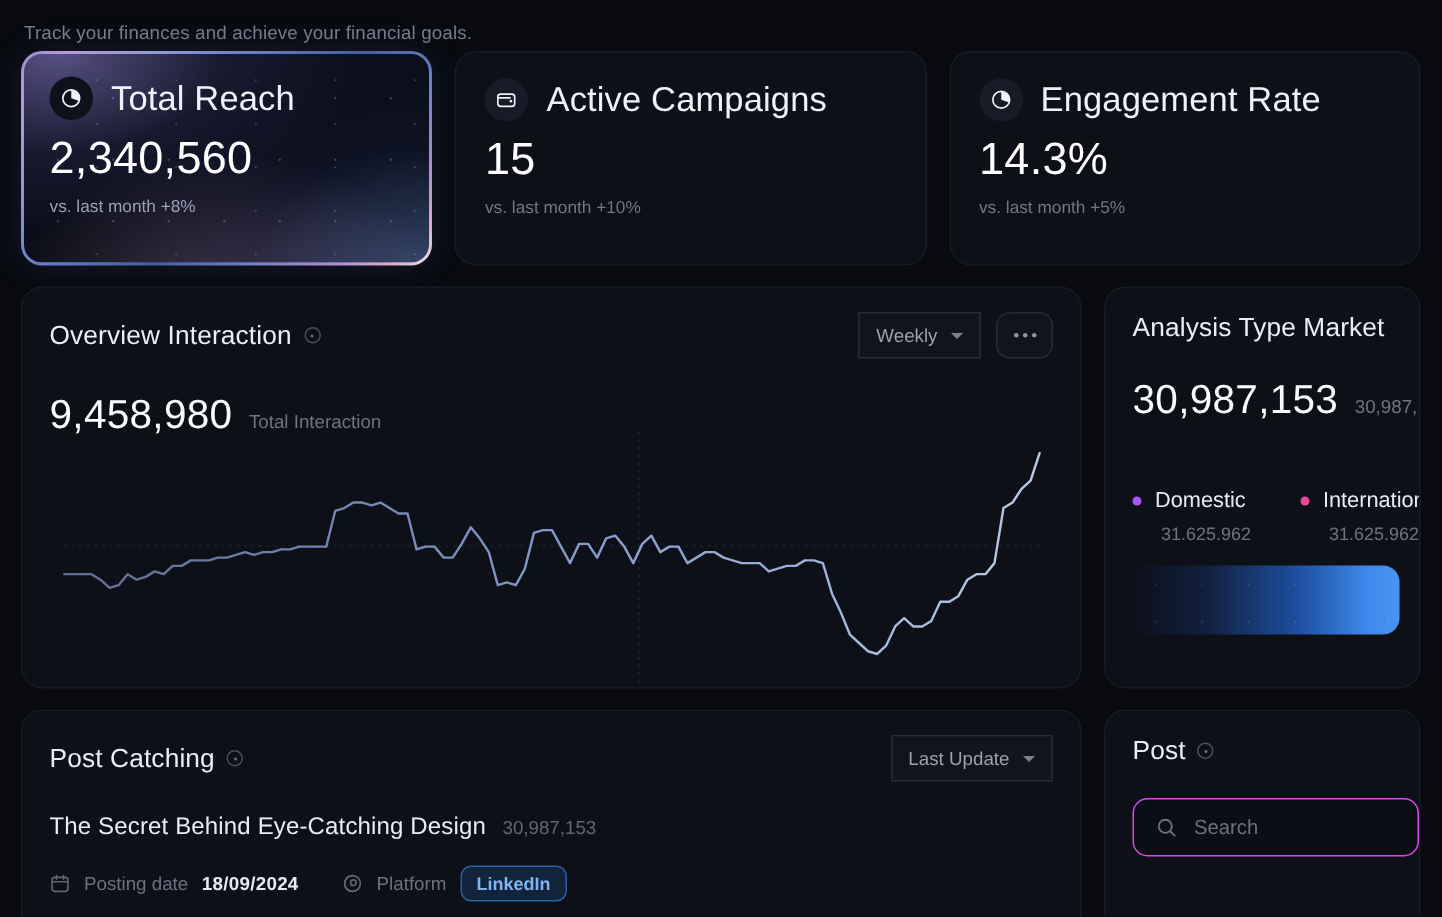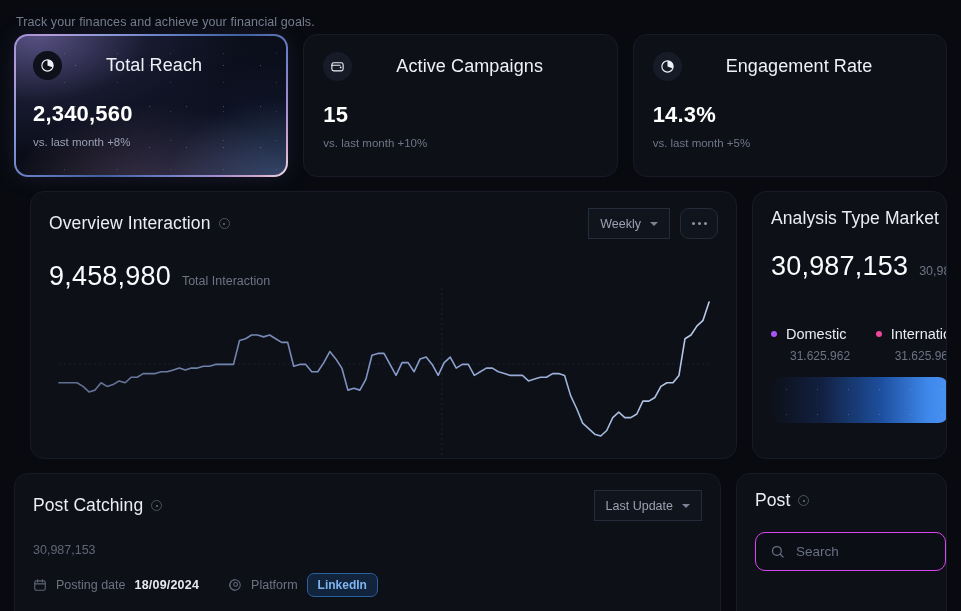--- a/index.html
+++ b/index.html
@@ -93,53 +93,52 @@
   .k-icon {
     width: 29px; height: 29px;
     border-radius: 50%;
     background: #171b28;
     display: flex; align-items: center; justify-content: center;
     flex: none;
   }
   .kpi-card.featured .k-icon { background: #0e1119; }
 
   .k-title {
-    font-size: 18px;
+    font-size: 23px;
     color: #eef1f7;
     letter-spacing: .1px;
     white-space: nowrap;
-    margin-left: 32px;
   }
 
   .k-value {
-    font-size: 22px;
+    font-size: 30px;
     color: #ffffff;
     letter-spacing: .2px;
-    margin-top: 21px;
-    font-weight: 700;
+    margin-top: 9px;
+    font-weight: 400;
   }
   .k-sub {
     font-size: 11.5px;
     color: #6f7686;
     margin-top: 9px;
   }
   .kpi-card.featured .k-sub { color: #9aa0b4; }
 
   
   .mid-row { display: flex; gap: 15px; margin-top: 14px; height: 268px; }
 
   .panel {
     background: #0d1017;
     border: 1px solid #161b26;
     border-radius: 14px;
     position: relative;
     overflow: hidden;
   }
 
-  .panel-chart { width: 707px; flex: none; padding: 16px 18px 0 18px; margin-left: 16px; }
+  .panel-chart { width: 707px; flex: none; padding: 16px 18px 0 18px; }
   .panel-market { flex: 1 1 auto; padding: 16px 12px 0 18px; min-width: 0; }
 
   .panel-head {
     display: flex; align-items: center; justify-content: space-between;
   }
   .panel-title-wrap { display: flex; align-items: center; gap: 8px; }
   .panel-title {
     font-size: 17.5px;
     color: #eaedf4;
     letter-spacing: .1px;
@@ -424,20 +423,21 @@
         <div class="head-tools">
           <div class="pill">
             <span>Last Update</span>
             <span class="chev"></span>
           </div>
         </div>
       </div>
 
       <div class="post-item">
         <div class="post-title-row">
+          <span class="post-title">The Secret Behind Eye-Catching Design</span>
           <span class="post-count">30,987,153</span>
         </div>
         <div class="post-meta">
           <span>
             <svg class="i" width="14" height="14" viewBox="0 0 24 24" fill="none" stroke="#5d6474" stroke-width="1.9" stroke-linecap="round" stroke-linejoin="round">
               <rect x="3" y="5" width="18" height="16" rx="3"></rect>
               <path d="M3 10h18M8 3v4M16 3v4"></path>
             </svg>
           </span>
           <span class="meta-label">Posting date</span>

